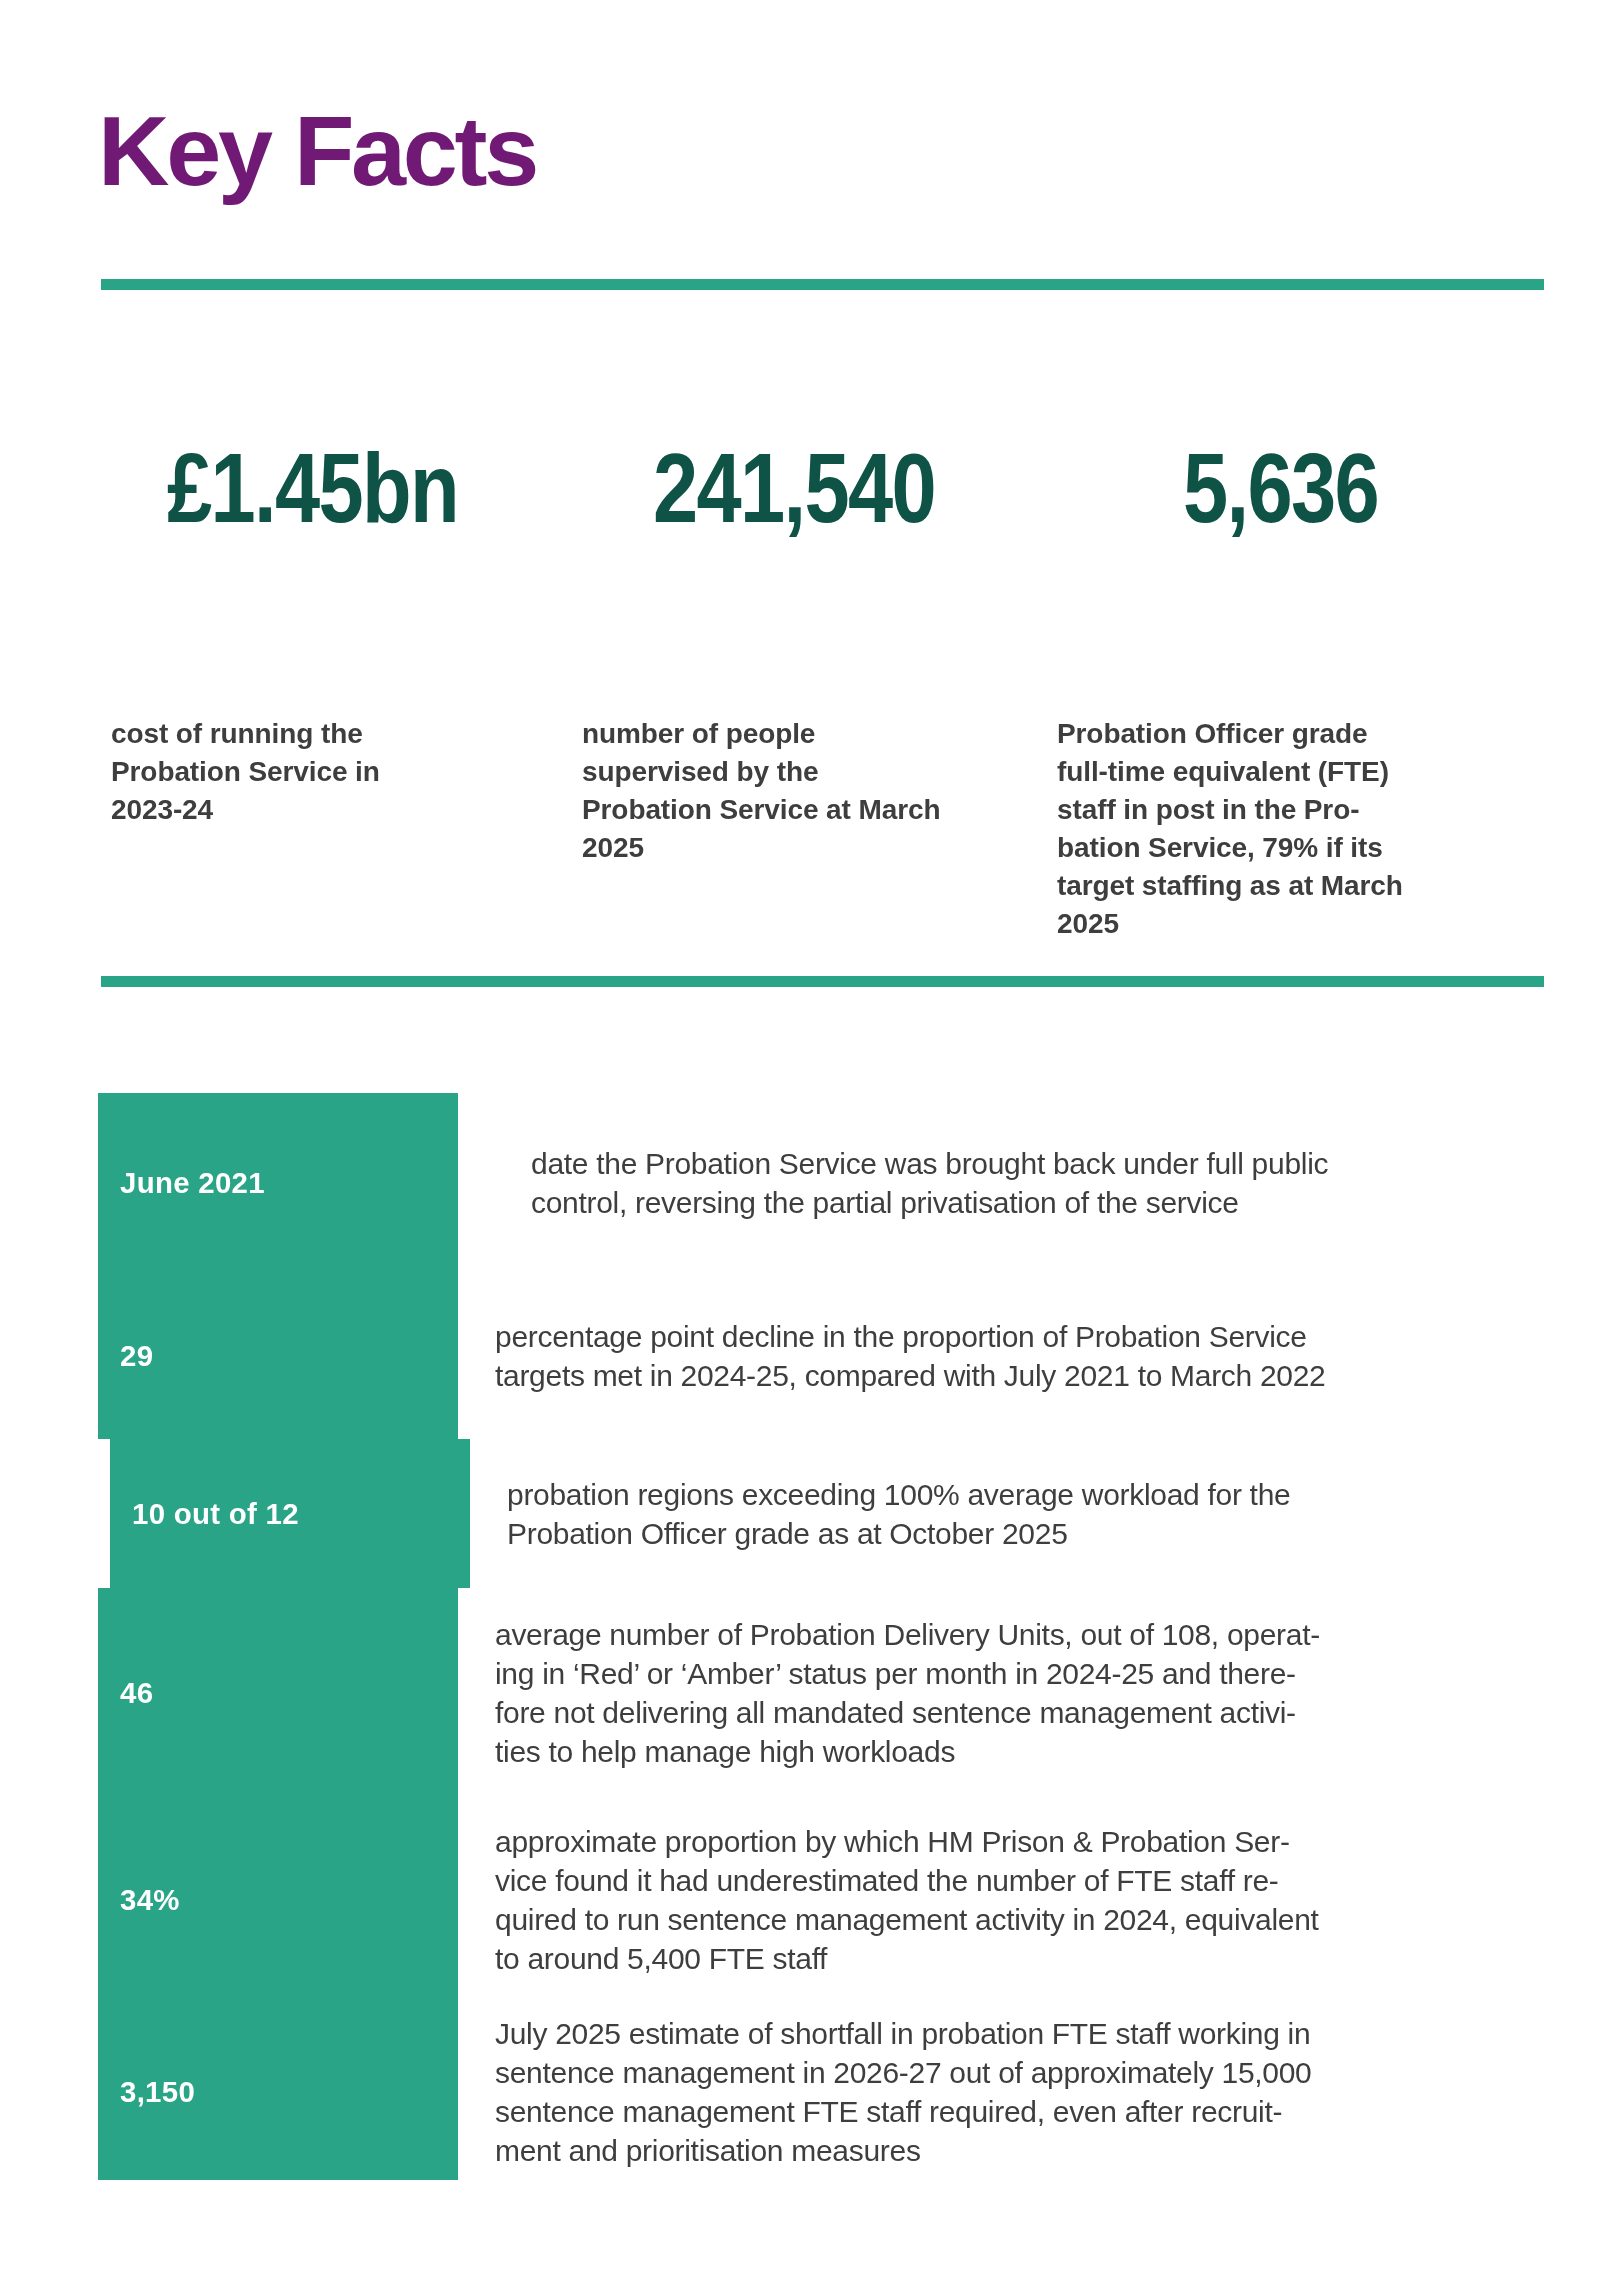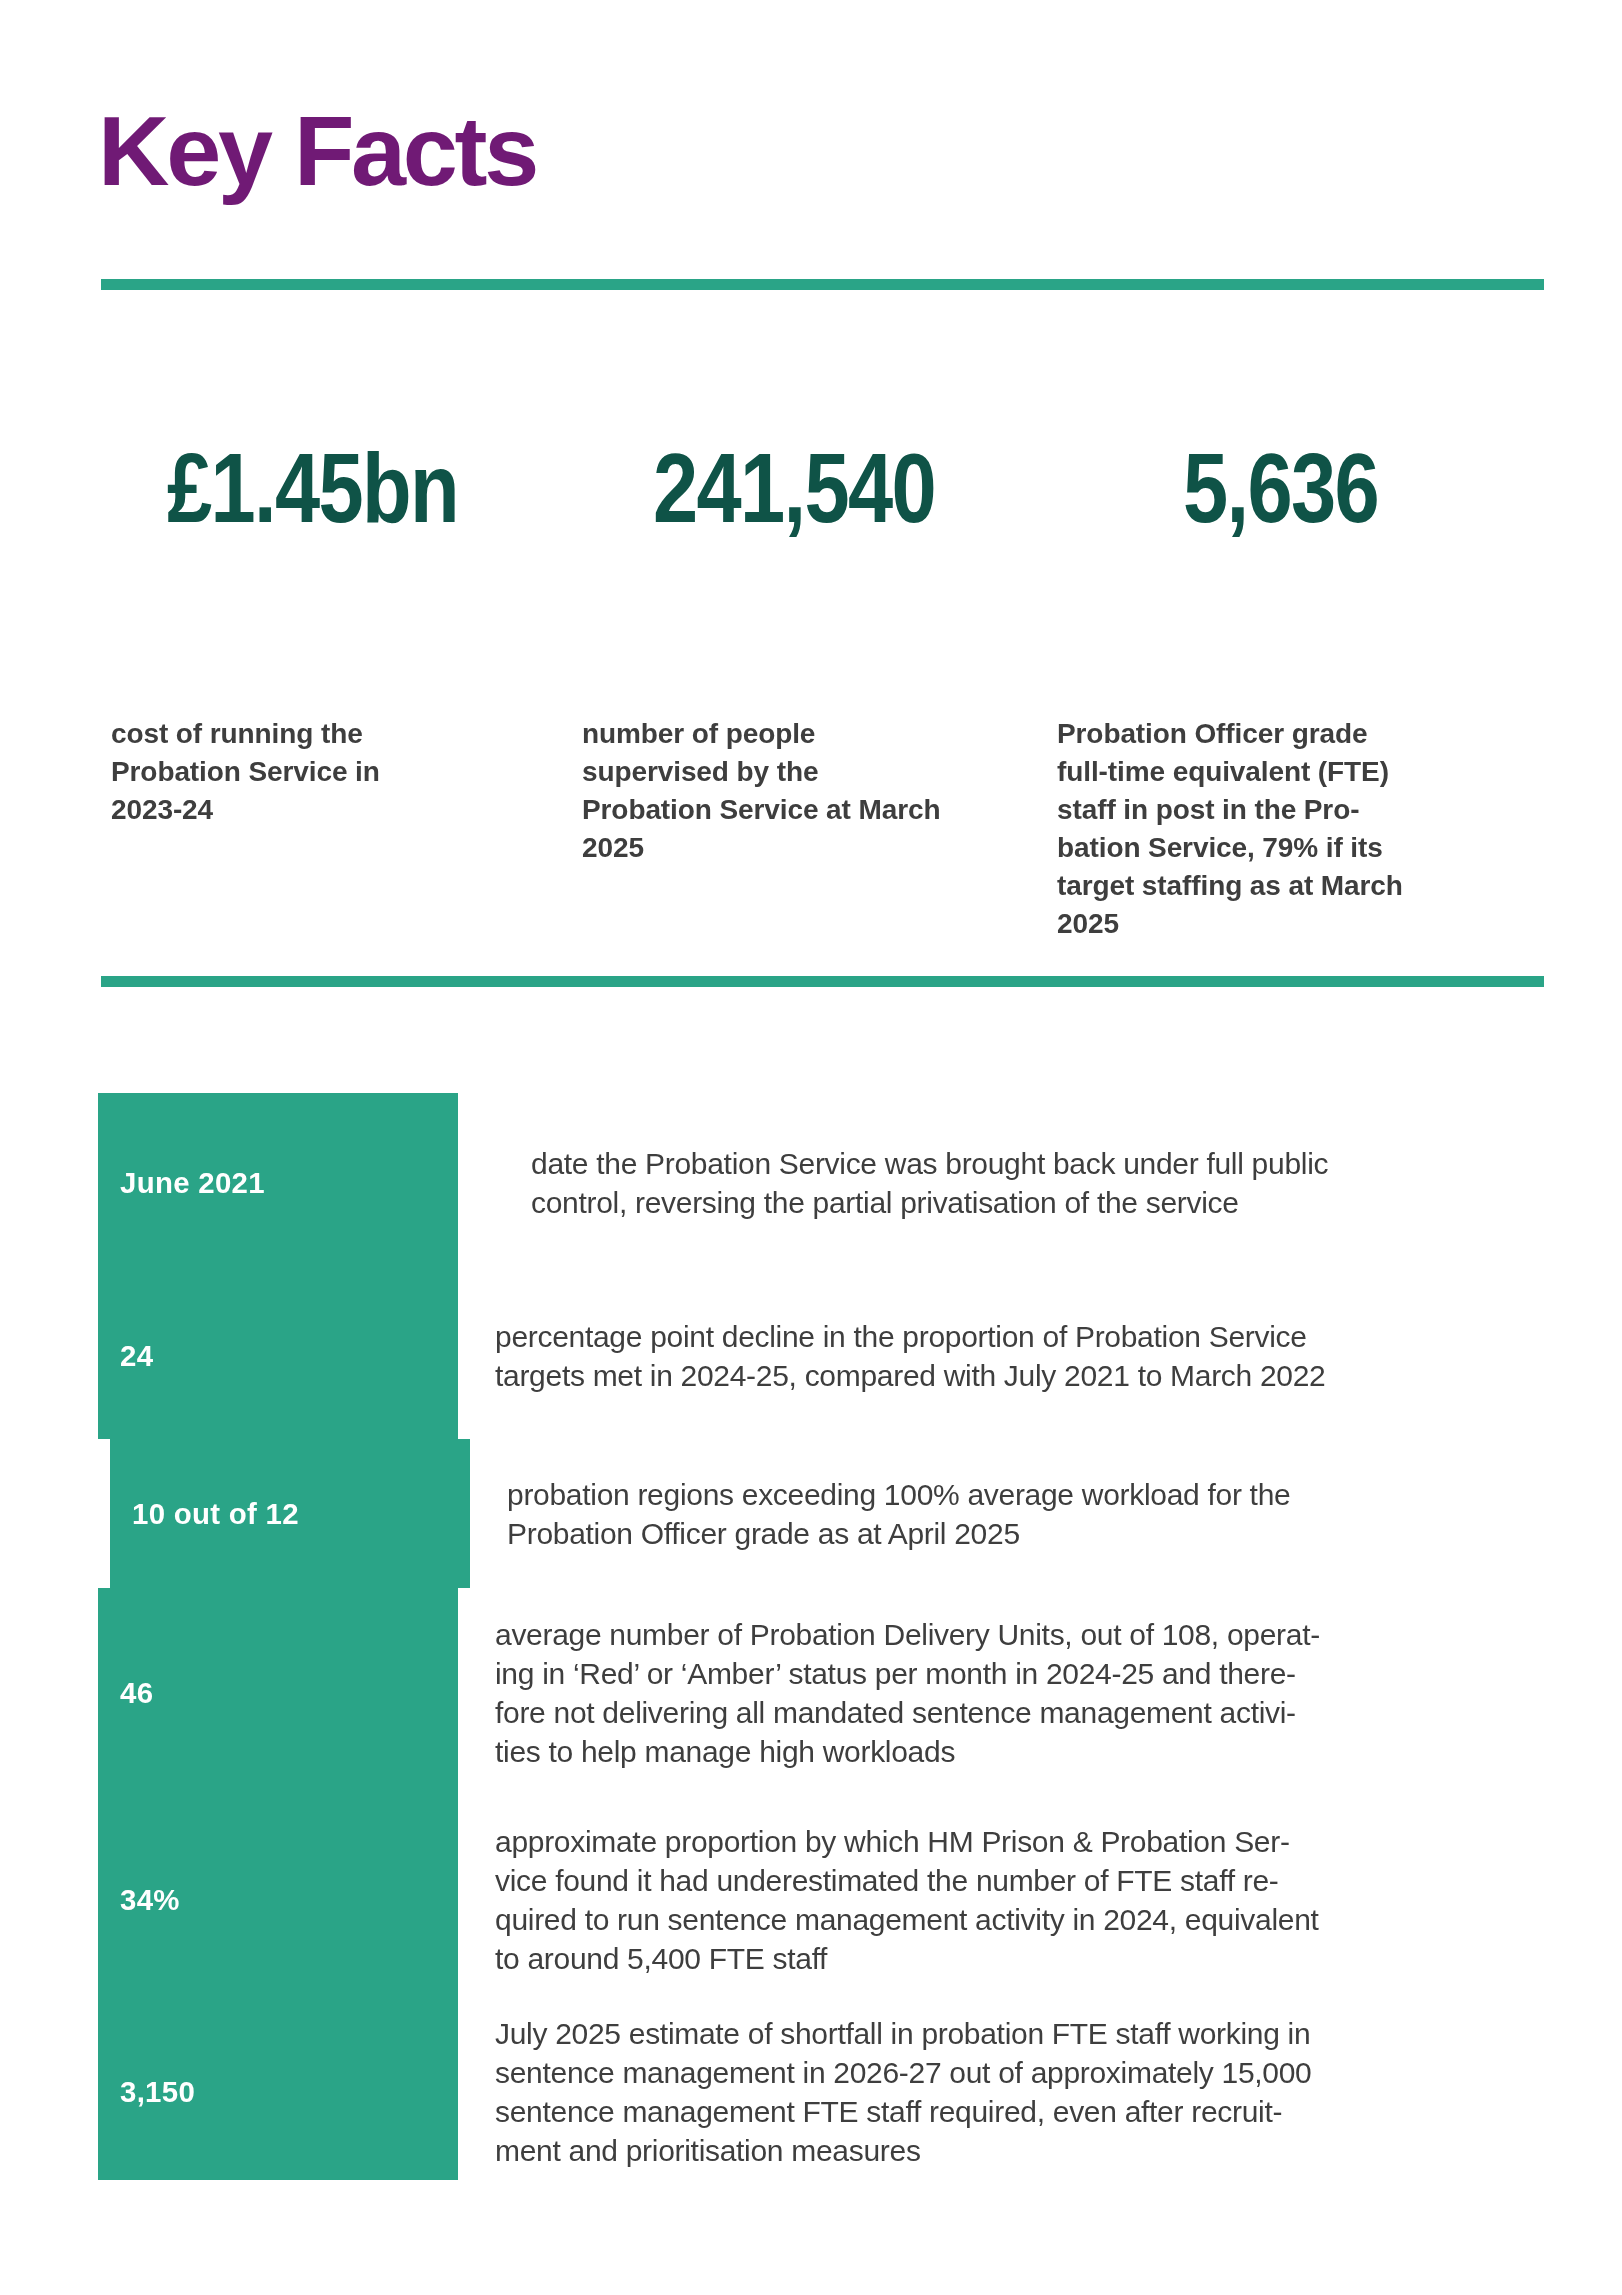--- a/index.html
+++ b/index.html
@@ -158,29 +158,29 @@
 
   <div class="facts-table">
 
     <div class="fact-row r1">
       <div class="fact-label">June 2021</div>
       <div class="fact-text">date the Probation Service was brought back under full public
 control, reversing the partial privatisation of the service</div>
     </div>
 
     <div class="fact-row r2">
-      <div class="fact-label">24</div>
+      <div class="fact-label">29</div>
       <div class="fact-text">percentage point decline in the proportion of Probation Service
 targets met in 2024-25, compared with July 2021 to March 2022</div>
     </div>
 
     <div class="fact-row r3">
       <div class="fact-label">10 out of 12</div>
       <div class="fact-text">probation regions exceeding 100% average workload for the
-Probation Officer grade as at April 2025</div>
+Probation Officer grade as at October 2025</div>
     </div>
 
     <div class="fact-row r4">
       <div class="fact-label">46</div>
       <div class="fact-text">average number of Probation Delivery Units, out of 108, operat-
 ing in ‘Red’ or ‘Amber’ status per month in 2024-25 and there-
 fore not delivering all mandated sentence management activi-
 ties to help manage high workloads</div>
     </div>
 

